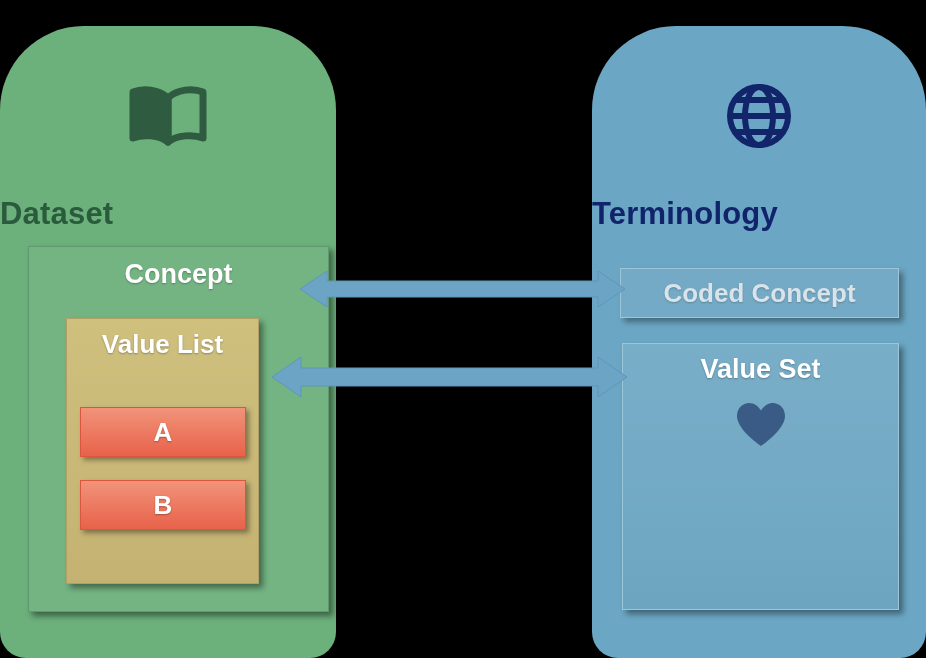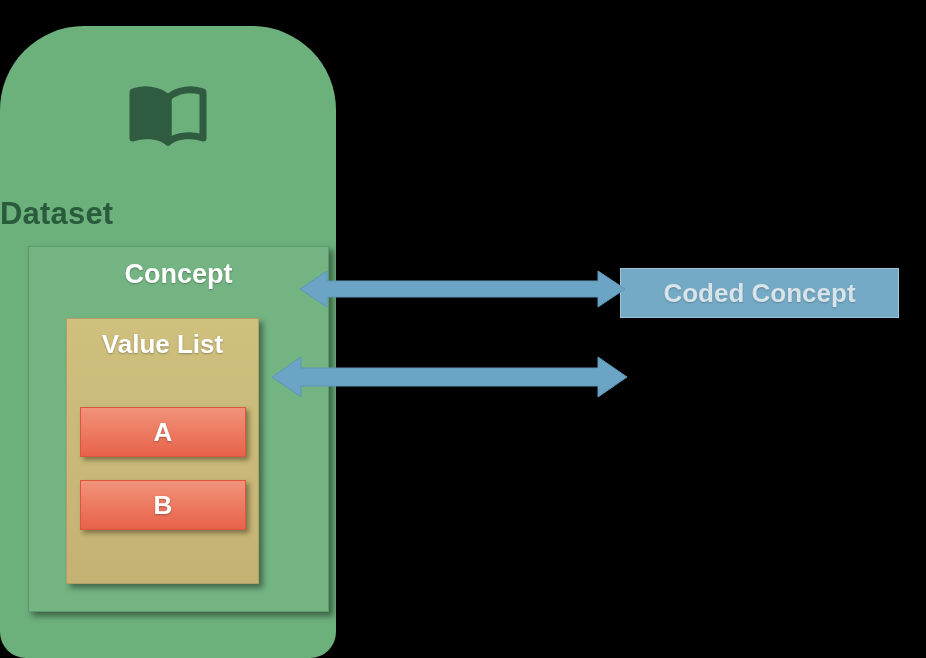--- a/index.html
+++ b/index.html
@@ -140,25 +140,49 @@
 
     <div id="choicelist-box">
       <div id="choicelist-label">Value List</div>
 
       <div class="choice-item" id="choice-a">A</div>
 
       <div class="choice-item" id="choice-b">B</div>
     </div>
   </div>
 
+  <div class="panel" id="terminology-panel">
+
+    <div class="panel-icon">
+      <svg width="68" height="68" viewBox="0 0 68 68" aria-hidden="true">
+        <g stroke="#12256b" fill="none" stroke-width="6">
+          <circle cx="34" cy="34" r="29"></circle>
+          <ellipse cx="34" cy="34" rx="14" ry="29"></ellipse>
+          <line x1="5" y1="34" x2="63" y2="34"></line>
+          <line x1="11" y1="18" x2="57" y2="18"></line>
+          <line x1="11" y1="50" x2="57" y2="50"></line>
+        </g>
+      </svg>
+    </div>
+
+    <div class="panel-title" id="terminology-title">Terminology</div>
+  </div>
 
   <div id="codedconcept-box">
     <span id="codedconcept-label">Coded Concept</span>
   </div>
 
+  <div id="valueset-box">
+    <div id="valueset-label">Value Set</div>
+    <div id="valueset-heart">
+      <svg width="52" height="46" viewBox="0 0 52 46" aria-hidden="true">
+        <path d="M26 44 C26 44, 2 28, 2 14 C2 6, 8 1, 14 1 C19.5 1, 23.5 4.5, 26 8.5 C28.5 4.5, 32.5 1, 38 1 C44 1, 50 6, 50 14 C50 28, 26 44, 26 44 Z" fill="#3a5b85"></path>
+      </svg>
+    </div>
+  </div>
 
   <div class="arrow" id="arrow-concept">
     <svg width="325" height="46" viewBox="0 0 325 46" aria-hidden="true">
       <g>
         <polygon points="0,23 26,4 26,42 325,42 325,4 26,4" fill="none"></polygon>
         <path d="M0,23 L27,5 L27,15 L298,15 L298,5 L325,23 L298,41 L298,31 L27,31 L27,41 Z" fill="#6ba4c4" stroke="#5e97b8" stroke-width="1"></path>
       </g>
     </svg>
   </div>
 

